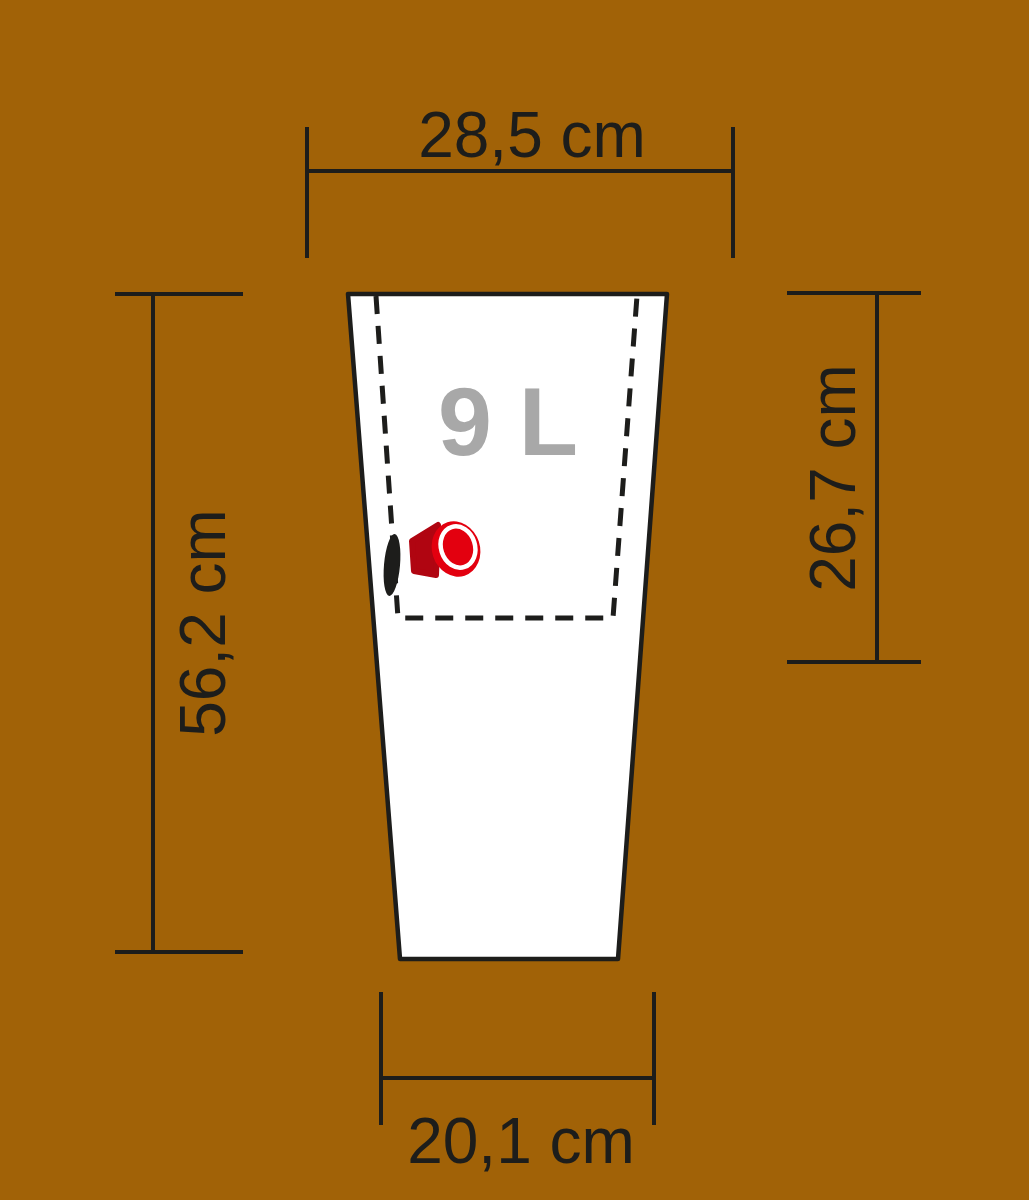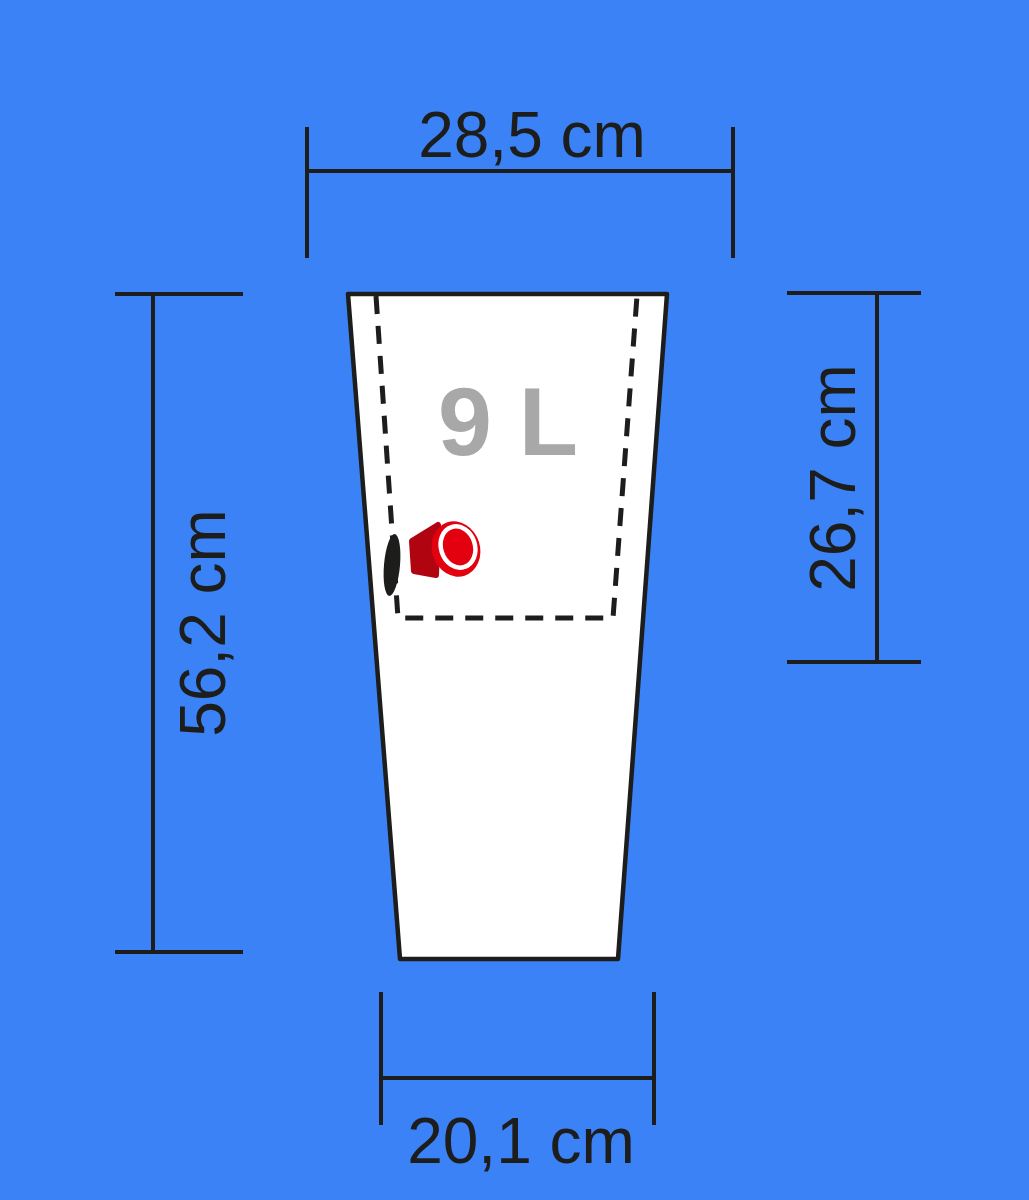--- a/index.html
+++ b/index.html
@@ -4,21 +4,21 @@
 <style>
   html, body {
     margin: 0;
     padding: 0;
     background: #ffffff;
   }
   .stage {
     position: relative;
     width: 1029px;
     height: 1200px;
-    background: #3b82f6;
+    background: #a16207;
     overflow: hidden;
   }
   svg text {
     font-family: "Liberation Sans", sans-serif;
   }
   .dim-line {
     stroke-width: 4;
     fill: none;
     stroke-linecap: butt;
   }

